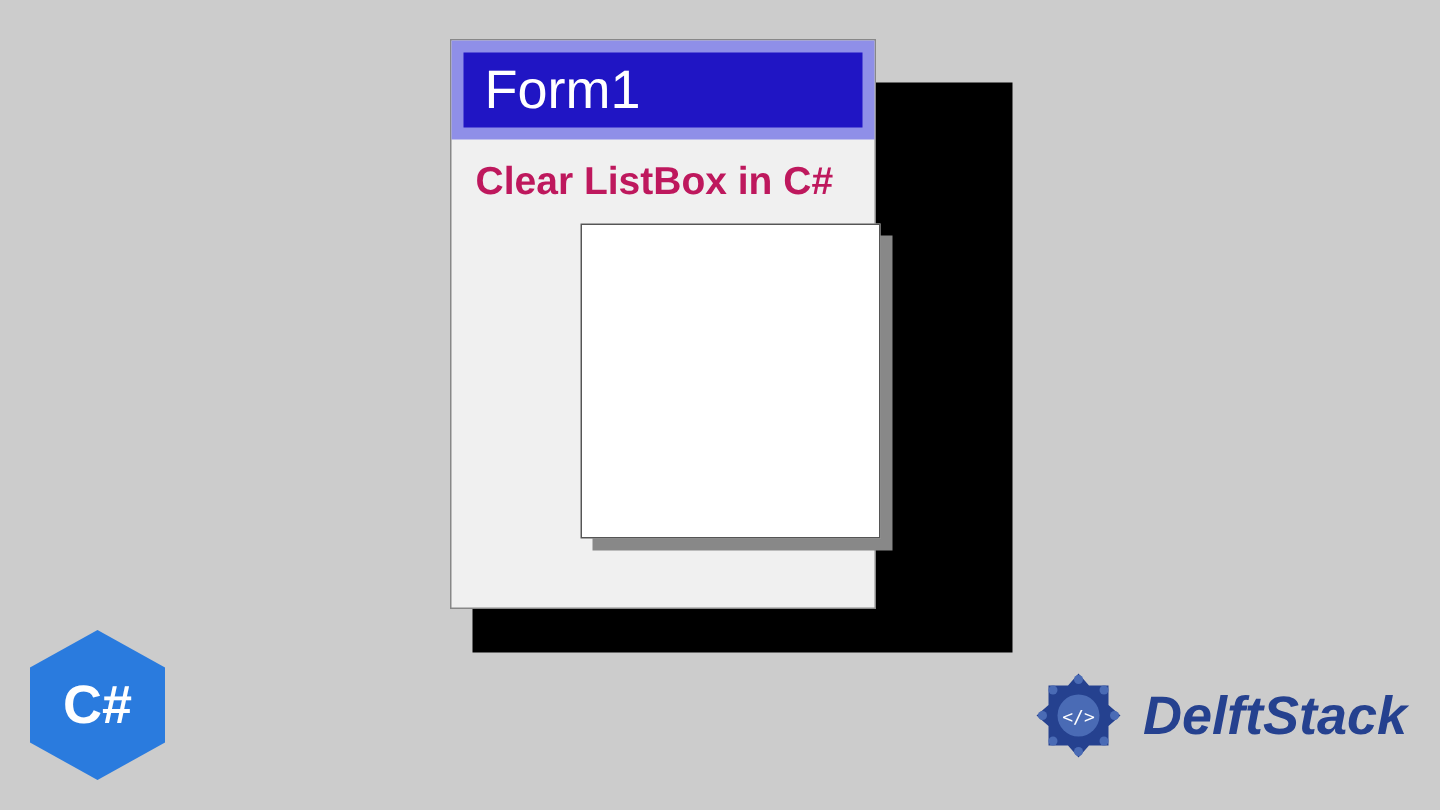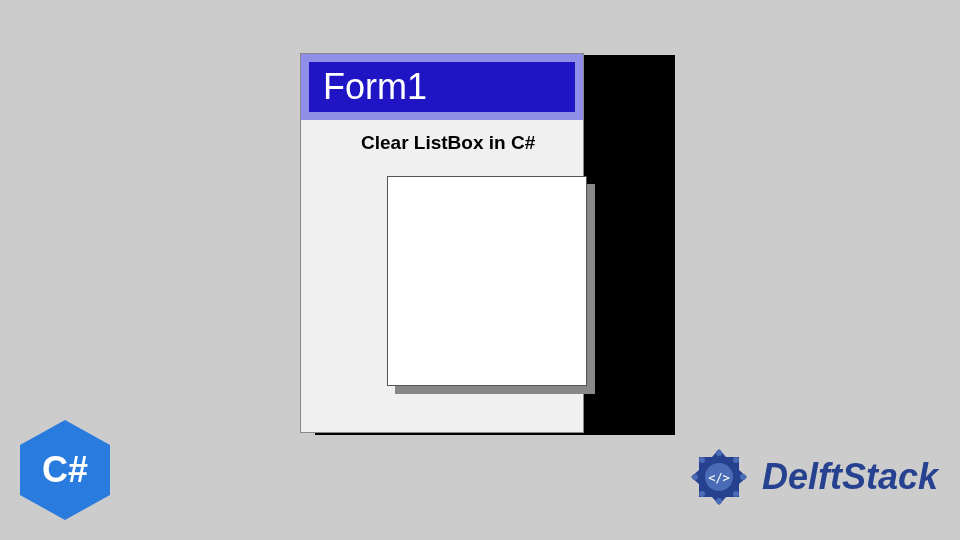--- a/index.html
+++ b/index.html
@@ -15,21 +15,21 @@
       position: absolute;
       left: 315px;
       top: 55px;
       width: 360px;
       height: 380px;
       background: #000000;
     }
     .form-window {
       position: absolute;
       left: 300px;
-      top: 53px;
+      top: 26px;
       width: 284px;
       height: 380px;
       background: #f0f0f0;
       border: 1px solid #888;
     }
     .title-outer {
       background: #8f8fe8;
       padding: 8px;
     }
     .title-bar {
@@ -38,26 +38,25 @@
       font-size: 36px;
       font-weight: 400;
       padding: 4px 14px;
       font-family: "Segoe UI", Arial, sans-serif;
     }
     .client-area {
       position: relative;
       padding: 12px 16px;
     }
     .heading {
-      font-size: 19px;
+      font-size: 26px;
       font-weight: bold;
-      color: #000000;
+      color: #be185d;
       margin-bottom: 16px;
       font-family: "Segoe UI", Arial, sans-serif;
-      margin-left: 44px;
     }
     .listbox-shadow {
       position: absolute;
       left: 94px;
       top: 64px;
       width: 200px;
       height: 210px;
       background: #888;
     }
     .listbox {

